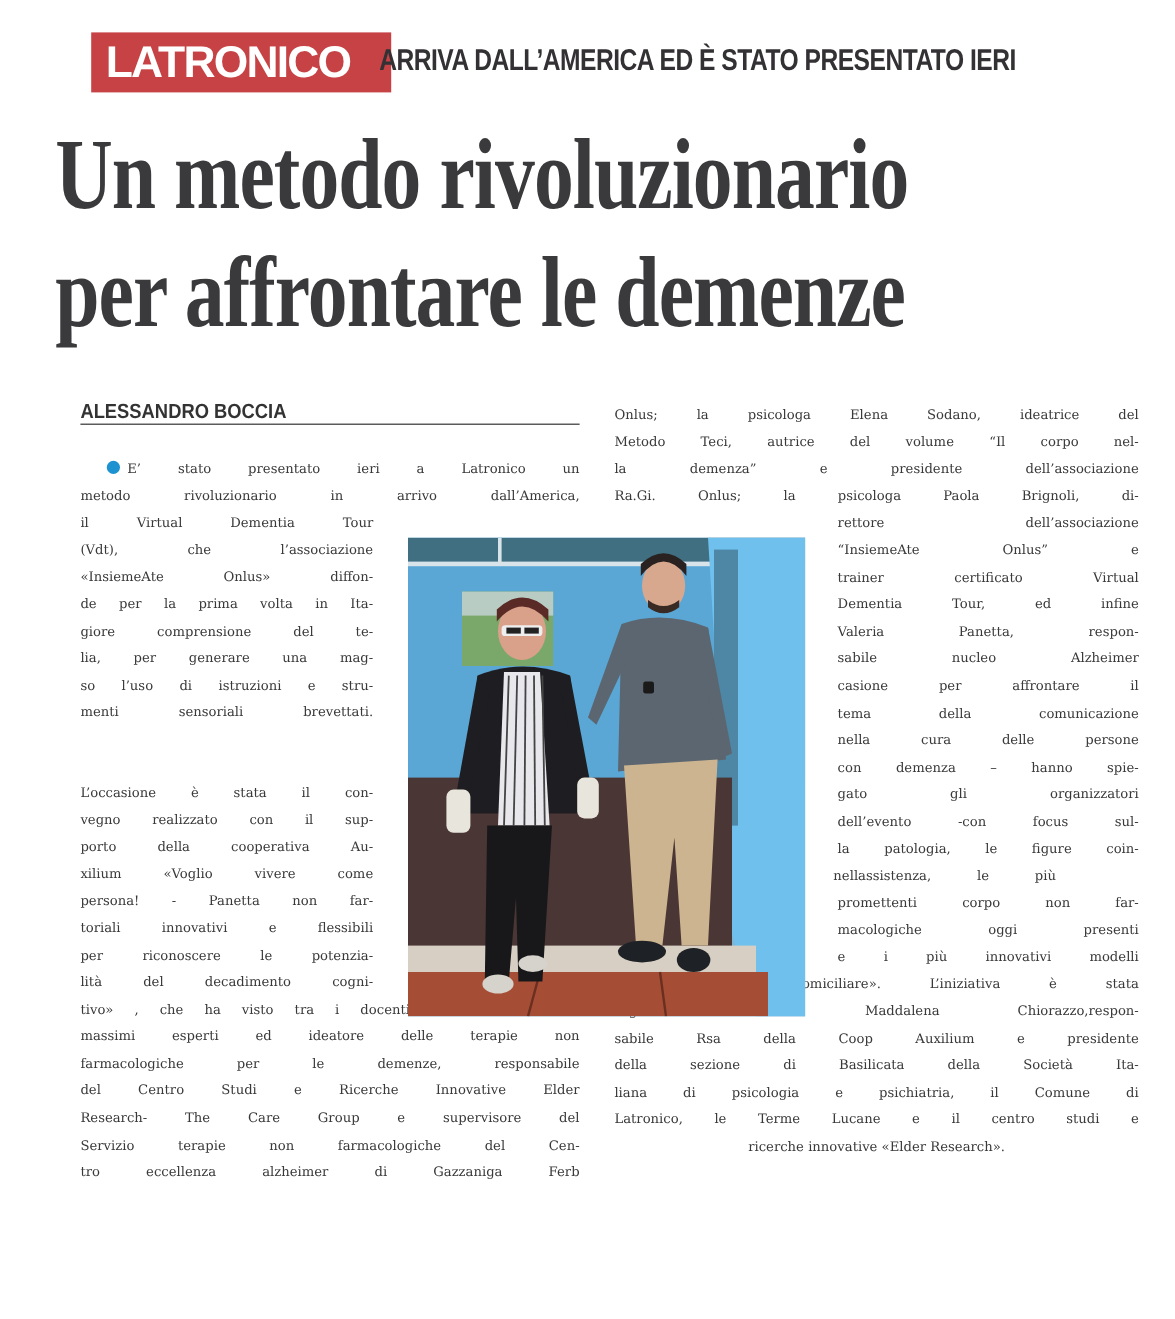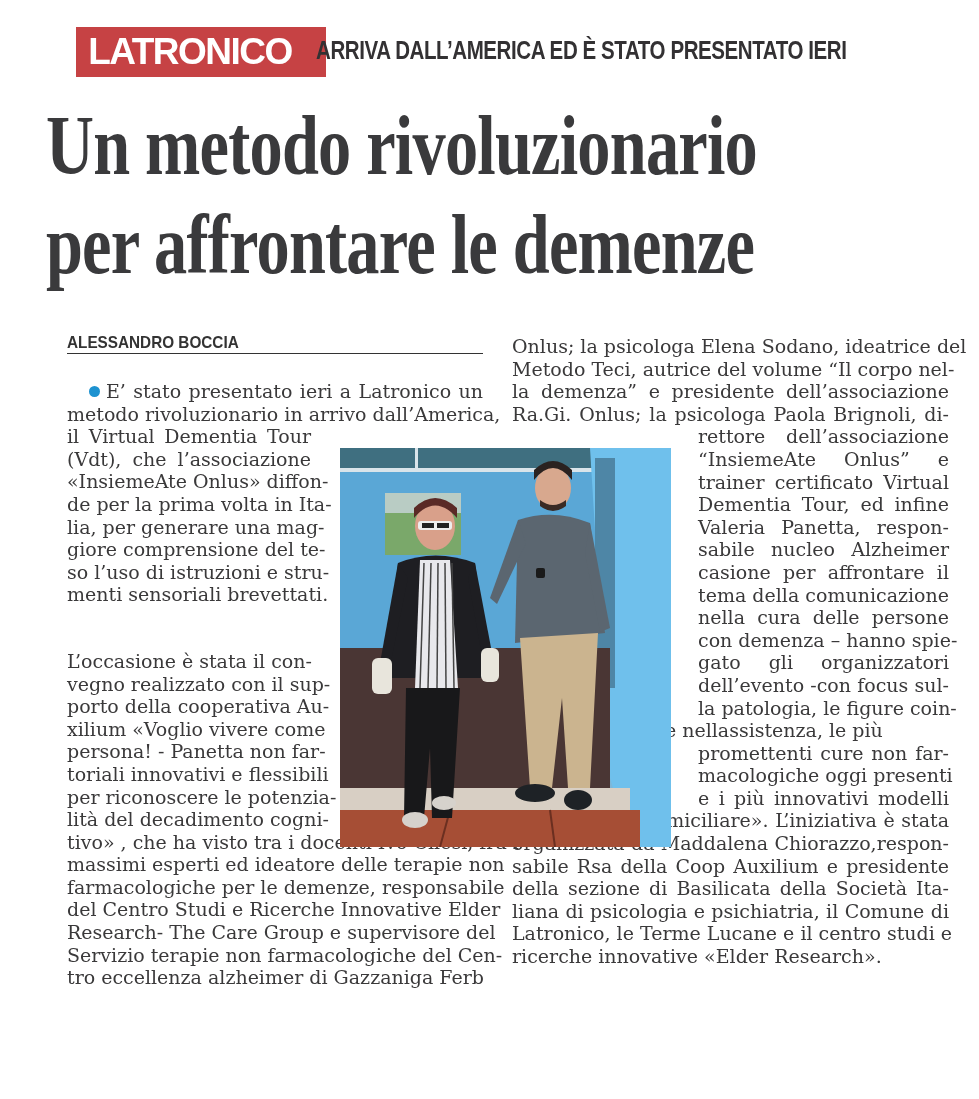--- a/index.html
+++ b/index.html
@@ -9,22 +9,22 @@
      font-family:"Liberation Sans", sans-serif; font-weight:bold; font-size:37px; color:#fff; letter-spacing:-1.5px; }
   .kicker-sub { position:absolute; left:316px; top:36px; font-family:"Liberation Sans", sans-serif; font-weight:bold;
      font-size:25px; color:#333133; letter-spacing:-0.5px; transform:scaleX(0.82); transform-origin:left center; white-space:nowrap; }
   .headline { position:absolute; left:46px; font-family:"Liberation Serif", serif; font-weight:bold; font-size:84px;
      color:#3a3a3c; white-space:nowrap; transform:scaleX(0.79); transform-origin:left top; letter-spacing:-1px; line-height:1; }
   .hl1 { top:104px; }
   .hl2 { top:203px; }
   .byline { position:absolute; left:67px; top:333px; width:416px; height:20px; border-bottom:1.5px solid #333; }
   .byline span { font-family:"Liberation Sans", sans-serif; font-weight:bold; font-size:17px; color:#333;
      display:inline-block; transform:scaleX(0.9); transform-origin:left center; white-space:nowrap; }
-  .col { position:absolute; font-family:"DejaVu Serif", serif; font-size:19px; line-height:22.6px; color:#3a393a; }
-  .line { display:block; white-space:nowrap; height:22.6px; }
+  .col { position:absolute; font-family:"DejaVu Serif", serif; font-size:11px; line-height:22.6px; color:#3a393a; }
+  .line { display:block; white-space:nowrap; height:22.6px;text-align:center; }
   .j { text-align:justify; text-align-last:justify; }
   .bullet { display:inline-block; width:11px; height:11px; border-radius:50%; background:#1d92d0; margin-right:6px; vertical-align:middle; position:relative; top:-2px; }
   .photo { position:absolute; left:340px; top:448px; width:331px; height:399px; overflow:hidden; background:#7db7d8; }
 </style>
 </head>
 <body>
 
 <div class="kicker-box">
   <span>LATRONICO</span>
 </div>
@@ -37,22 +37,22 @@
   <span>ALESSANDRO BOCCIA</span>
 </div>
 
 <div class="col" style="left:67px; top:380px; width:416px;">
   <span class="line j" style="padding-left:22px; width:394px;"><span class="bullet"></span><span>E’ stato presentato ieri a Latronico un</span></span>
   <span class="line j">metodo rivoluzionario in arrivo dall’America,</span>
   <span class="line j" style="width:244px;">il Virtual Dementia Tour</span>
   <span class="line j" style="width:244px;">(Vdt), che l’associazione</span>
   <span class="line j" style="width:244px;">«InsiemeAte Onlus» diffon-</span>
   <span class="line j" style="width:244px;">de per la prima volta in Ita-</span>
+  <span class="line j" style="width:244px;">giore comprensione del te-</span>
   <span class="line j" style="width:244px;">lia, per generare una mag-</span>
-  <span class="line j" style="width:244px;">giore comprensione del te-</span>
   <span class="line j" style="width:244px;">so l’uso di istruzioni e stru-</span>
   <span class="line j" style="width:244px;">menti sensoriali brevettati.</span>
   <span class="line j" style="width:244px;margin-top:44px;">L’occasione è stata il con-</span>
   <span class="line j" style="width:244px;">vegno realizzato con il sup-</span>
   <span class="line j" style="width:244px;">porto della cooperativa Au-</span>
   <span class="line j" style="width:244px;">xilium «Voglio vivere come</span>
   <span class="line j" style="width:244px;">persona! - Panetta non far-</span>
   <span class="line j" style="width:244px;">toriali innovativi e flessibili</span>
   <span class="line j" style="width:244px;">per riconoscere le potenzia-</span>
   <span class="line j" style="width:244px;">lità del decadimento cogni-</span>
@@ -77,21 +77,21 @@
   <span class="line j" style="margin-left:186px; width:251px;">Valeria Panetta, respon-</span>
   <span class="line j" style="margin-left:186px; width:251px;">sabile nucleo Alzheimer</span>
   <span class="line j" style="margin-left:186px; width:251px;">casione per affrontare il</span>
   <span class="line j" style="margin-left:186px; width:251px;">tema della comunicazione</span>
   <span class="line j" style="margin-left:186px; width:251px;">nella cura delle persone</span>
   <span class="line j" style="margin-left:186px; width:251px;">con demenza – hanno spie-</span>
   <span class="line j" style="margin-left:186px; width:251px;">gato gli organizzatori</span>
   <span class="line j" style="margin-left:186px; width:251px;">dell’evento -con focus sul-</span>
   <span class="line j" style="margin-left:186px; width:251px;">la patologia, le figure coin-</span>
   <span class="line j" style="margin-left:117px; width:251px;">volte nellassistenza, le più</span>
-  <span class="line j" style="margin-left:186px; width:251px;">promettenti cure non far-</span>
+  <span class="line j" style="margin-left:186px; width:251px;">promettenti corpo non far-</span>
   <span class="line j" style="margin-left:186px; width:251px;">macologiche oggi presenti</span>
   <span class="line j" style="margin-left:186px; width:251px;">e i più innovativi modelli</span>
   <span class="line j">di assistenza domiciliare». L’iniziativa è stata</span>
   <span class="line j">organizzata da Maddalena Chiorazzo,respon-</span>
   <span class="line j">sabile Rsa della Coop Auxilium e presidente</span>
   <span class="line j">della sezione di Basilicata della Società Ita-</span>
   <span class="line j">liana di psicologia e psichiatria, il Comune di</span>
   <span class="line j">Latronico, le Terme Lucane e il centro studi e</span>
   <span class="line">ricerche innovative «Elder Research».</span>
 </div>

